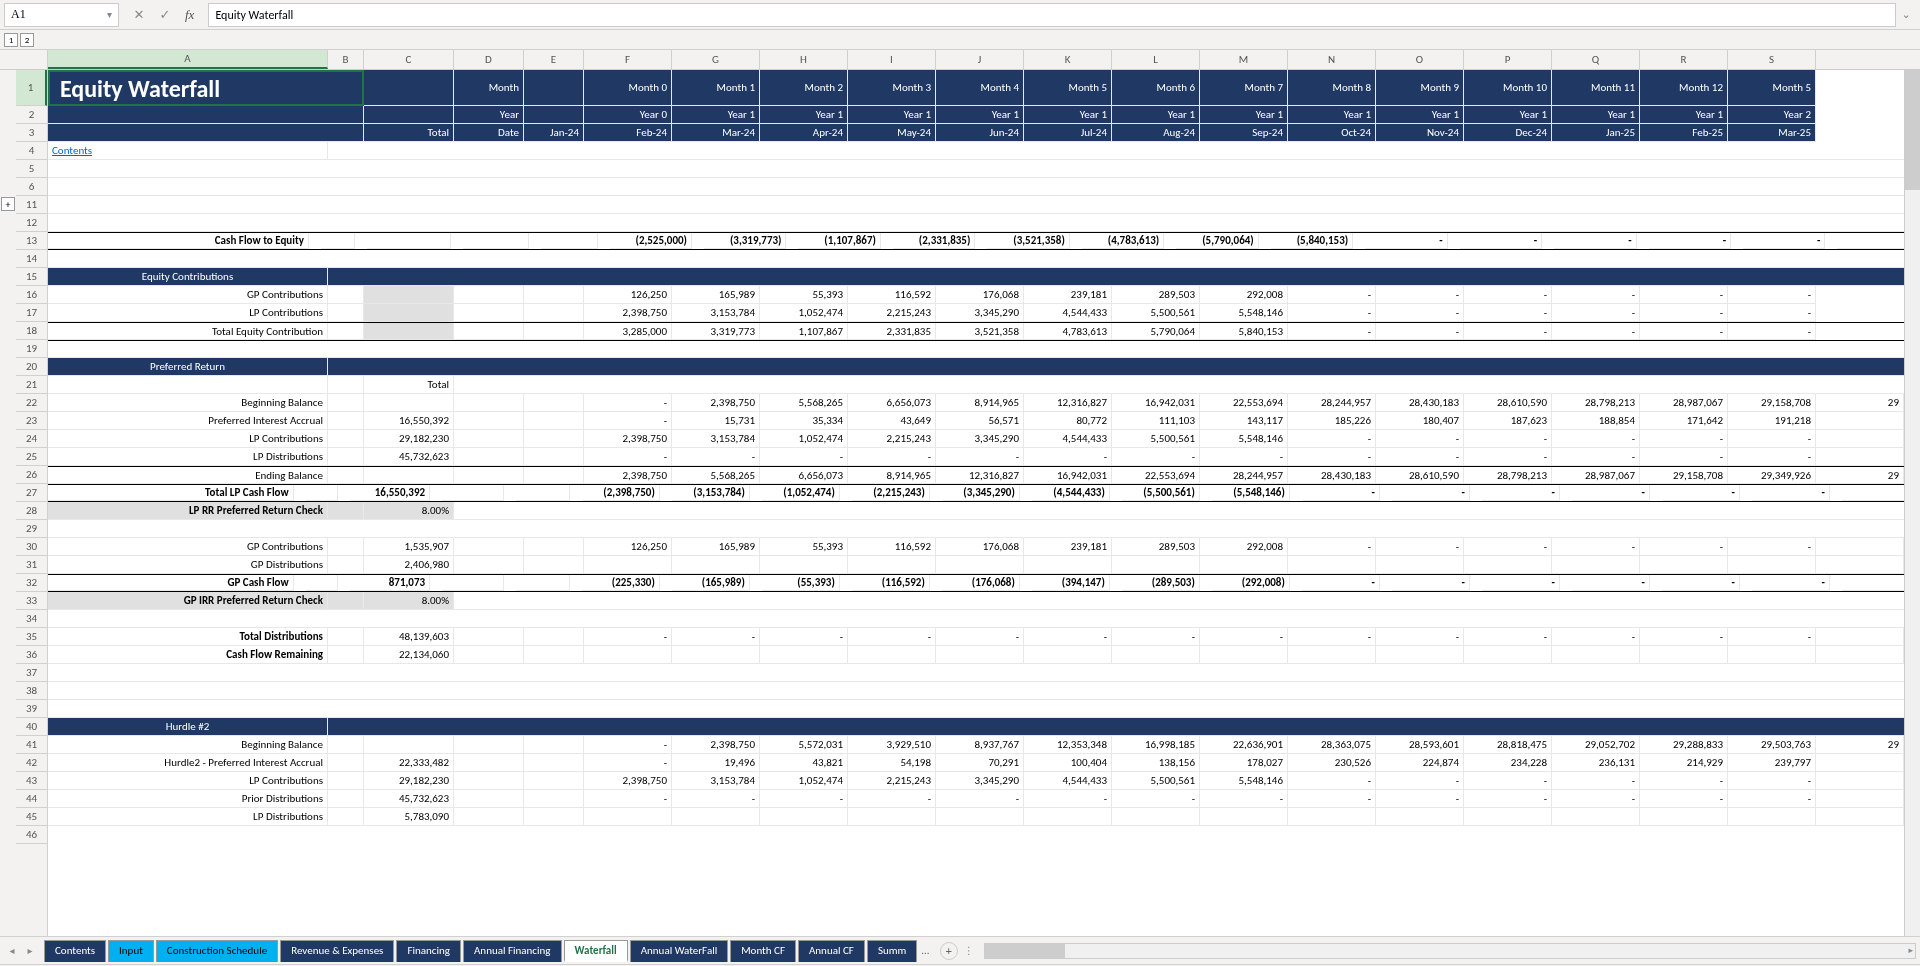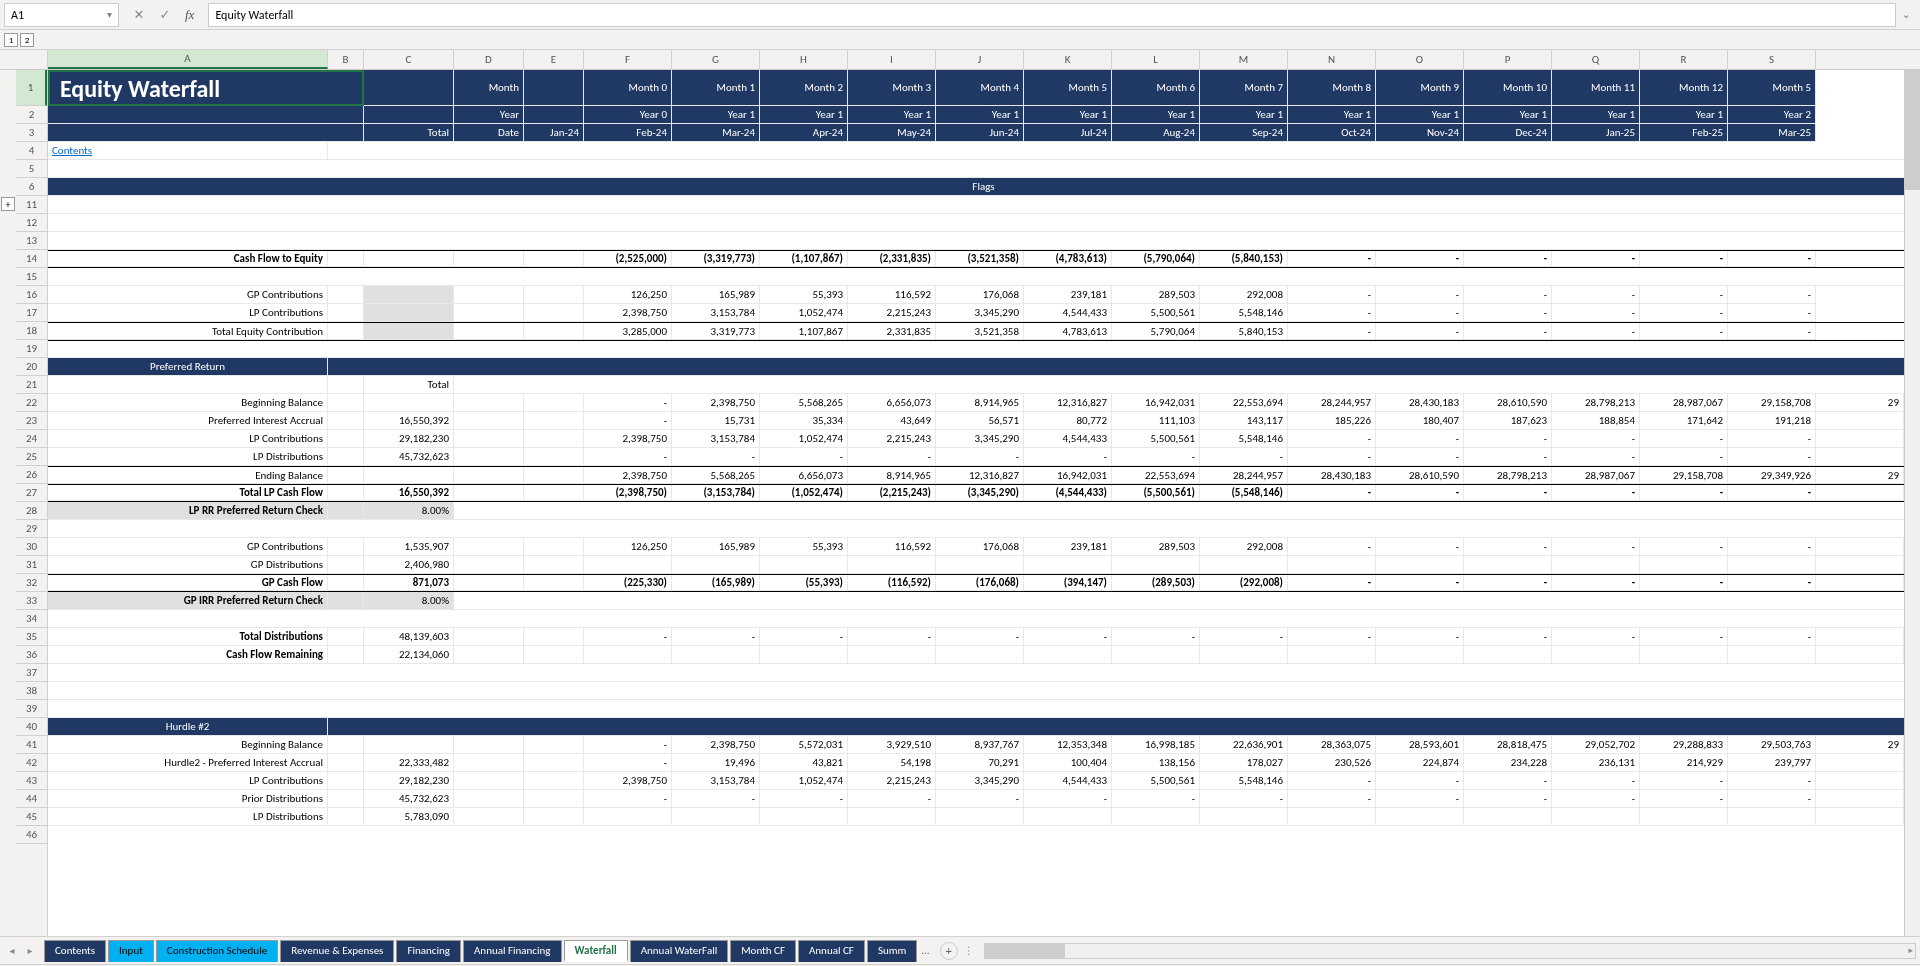--- a/index.html
+++ b/index.html
@@ -1,20 +1,20 @@
 <!DOCTYPE html>
 <html><head>
 <meta charset="utf-8">
 <style>
 * { margin: 0; padding: 0; box-sizing: border-box; }
 body { font-family: Calibri, Arial, sans-serif; font-size: 11px; background: #fff; overflow: hidden; width: 1920px; height: 966px; position: relative; }
 
 
 .formula-bar { height: 30px; background: #f3f2f1; border-bottom: 1px solid #d0d0d0; display: flex; align-items: center; padding: 0 4px; }
-.name-box { width: 115px; height: 24px; background: #fff; border: 1px solid #ccc; display: flex; align-items: center; padding: 0 6px; font-size: 12px; }
+.name-box { width: 115px; height: 24px; background: #fff; border: 1px solid #ccc; display: flex; align-items: center; padding: 0 6px; font-size: 12px; font-family: Liberation Serif, serif; }
 .name-box-dd { margin-left: auto; color: #888; font-size: 10px; }
 .fx-controls { display: flex; align-items: center; gap: 2px; margin: 0 8px; }
 .fx-btn { width: 24px; height: 20px; display: flex; align-items: center; justify-content: center; color: #888; font-size: 13px; }
 .fx-label { font-style: italic; font-family: 'Times New Roman', serif; color: #555; margin: 0 6px; font-size: 13px; }
 .formula-input { flex: 1; height: 24px; background: #fff; border: 1px solid #ccc; padding: 0 6px; font-size: 12px; display: flex; align-items: center; }
 .formula-expand { width: 20px; text-align: center; color: #888; }
 
 
 .outline-bar { height: 20px; background: #f3f2f1; border-bottom: 1px solid #d0d0d0; display: flex; }
 .outline-nums { width: 48px; display: flex; align-items: center; padding-left: 4px; gap: 2px; }
@@ -44,21 +44,21 @@
 .cell.r { justify-content: flex-end; }
 .cell.bold { font-weight: bold; }
 .cell.link { color: #0066cc; text-decoration: underline; }
 
 
 .title-cell { background: #1f3864; color: #fff; font-size: 24px; font-weight: bold; height: 36px !important; display: flex; align-items: center; padding-left: 10px; border: 2px solid #217346; }
 .header-band { background: #1f3864; color: #fff; }
 .section-band { background: #1f3864; color: #fff; justify-content: center; font-weight: normal; }
 .gray-band { background: #e0e0e0; }
 .border-top-thick { border-top: 1px solid #000; }
-.border-bottom-thick { border-bottom: 1px solid #000; }
+.border-bottom-thick { border-bottom: 1px solid #000; gap: 12px; }
 
 
 .cA { width: 280px; }
 .cB { width: 36px; }
 .cC { width: 90px; }
 .cD { width: 70px; }
 .cE { width: 60px; }
 .cM { width: 88px; }
 
 
@@ -288,23 +288,20 @@
           <div class="cell cM header-band r">Mar-25</div>
         </div>
         <div class="data-row">
           <div class="cell cA link">Contents</div>
           <div class="cell" style="flex:1"></div>
         </div>
         <div class="data-row">
           <div class="cell" style="width:100%"></div>
         </div>
         <div class="data-row">
-          <div class="cell section-band" style="width:100%">Flags</div>
-        </div>
-        <div class="data-row">
           <div class="cell" style="width:100%"></div>
         </div>
         <div class="data-row">
           <div class="cell" style="width:100%"></div>
         </div>
         <div class="data-row">
           <div class="cell" style="width:100%"></div>
         </div>
         <div class="data-row border-top-thick border-bottom-thick">
   <div class="cell cA r bold">Cash Flow to Equity</div>
@@ -322,20 +319,24 @@
           <div class="cell cM r bold">(5,840,153)</div>
           <div class="cell cM r bold">-</div>
           <div class="cell cM r bold">-</div>
           <div class="cell cM r bold">-</div>
           <div class="cell cM r bold">-</div>
           <div class="cell cM r bold">-</div>
           <div class="cell cM r bold">-</div>
         </div>
         <div class="data-row">
           <div class="cell" style="width:100%"></div>
+        </div>
+        <div class="data-row">
+          <div class="cell cA section-band">Equity Contributions</div>
+          <div class="cell section-band" style="flex:1"></div>
         </div>
         <div class="data-row ">
     <div class="cell cA r">GP Contributions</div>
     <div class="cell cB"></div>
           <div class="cell cC gray-band"></div>
           <div class="cell cD"></div>
           <div class="cell cE"></div>
           <div class="cell cM r">126,250</div>
           <div class="cell cM r">165,989</div>
           <div class="cell cM r">55,393</div>

